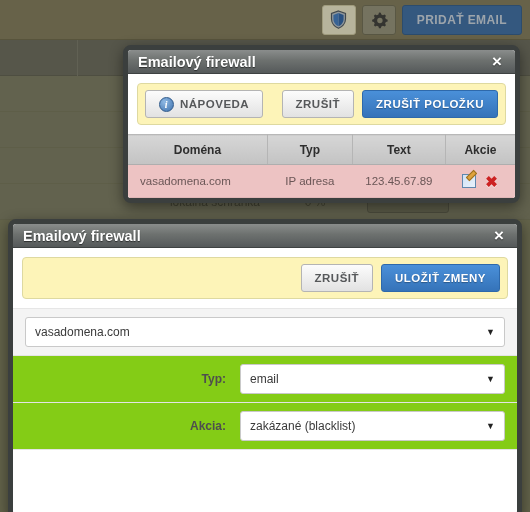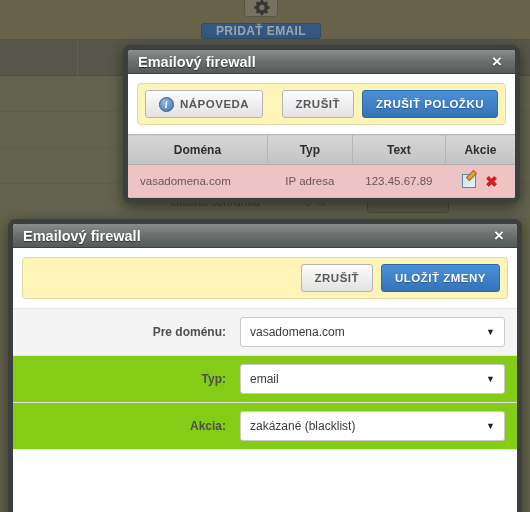--- a/index.html
+++ b/index.html
@@ -30,21 +30,20 @@
     position: absolute;
     left: 0; top: 0;
     width: 530px; height: 40px;
     background: #80795a;
     border-bottom: 1px solid #6b6649;
     display: flex;
     align-items: center;
     justify-content: flex-end;
     padding-right: 8px;
     gap: 6px;
-    flex-direction: column;
   }
 
   .icon-btn {
     width: 34px; height: 30px;
     border: 1px solid #6d6a54;
     border-radius: 3px;
     display: flex;
     align-items: center;
     justify-content: center;
     background: #93907a;
@@ -447,21 +446,20 @@
     <div class="dlg-body">
       <div class="toolbar-yellow">
         <div class="spacer"></div>
         <div class="btn btn-grey">ZRUŠIŤ</div>
         <div class="btn btn-blue">ULOŽIŤ ZMENY</div>
       </div>
 
       <div class="form-rows">
 
         <div class="form-row odd">
-          <div class="form-label">Pre doménu:</div>
           <div class="field">
             <span>vasadomena.com</span>
             <span class="caret">▼</span>
           </div>
         </div>
 
         <div class="form-row even">
           <div class="form-label">Typ:</div>
           <div class="field">
             <span>email</span>

